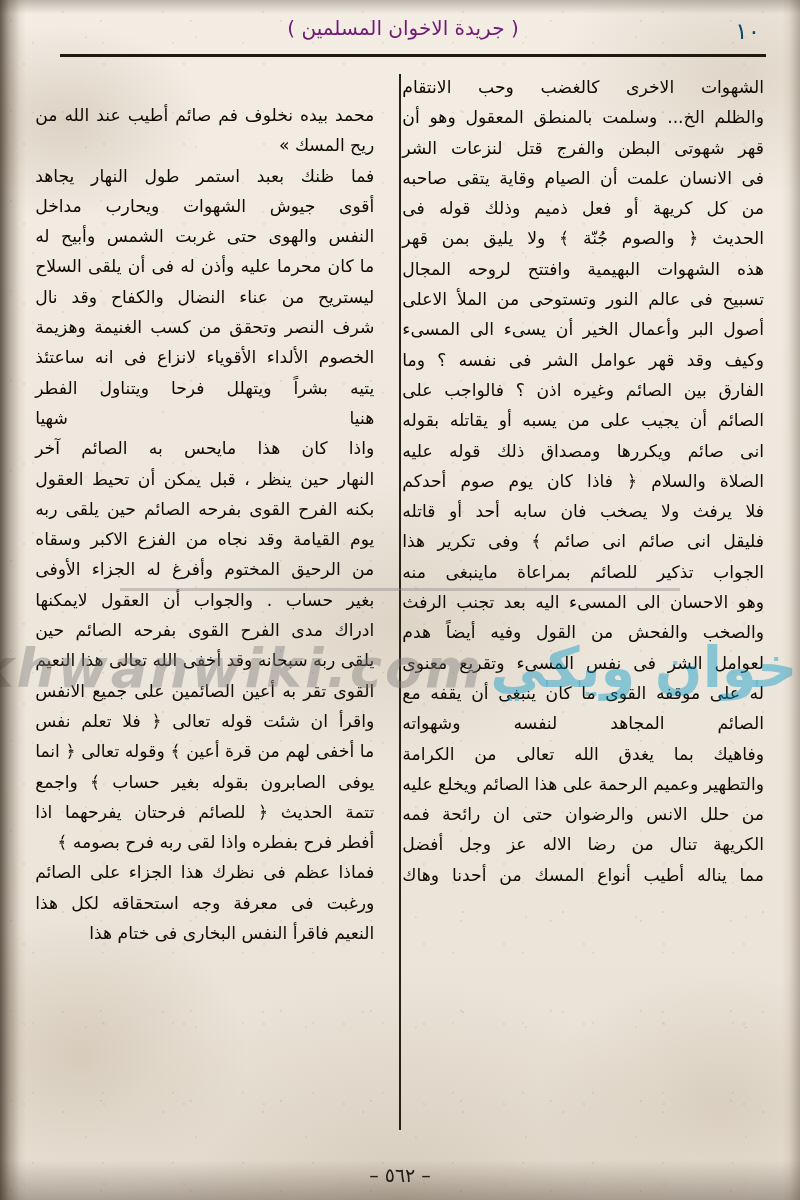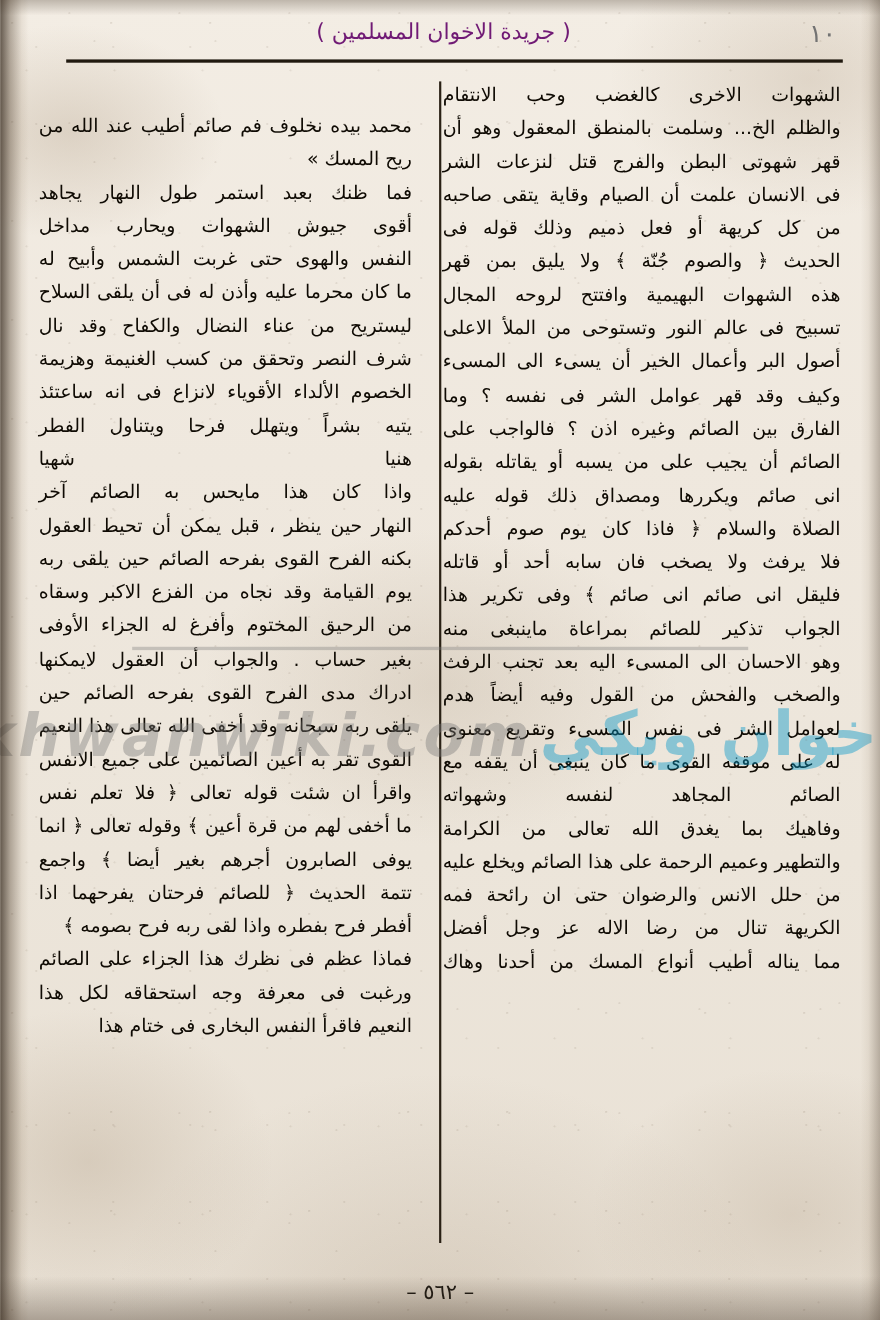--- a/index.html
+++ b/index.html
@@ -67,21 +67,21 @@
     top: 14px;
     left: 34px;
     right: 28px;
     height: 42px;
   }
   .page-number {
     position: absolute;
     right: 12px;
     top: 4px;
     font-size: 23px;
-    color: #737373;
+    color: #0c4a6e;
     font-family: "DejaVu Sans", sans-serif;
     letter-spacing: 1px;
   }
   .journal-title {
     position: absolute;
     left: 50%;
     transform: translateX(-50%);
     top: 2px;
     font-size: 20px;
     color: #701a75;
@@ -269,21 +269,21 @@
         <div class="line">النهار حين ينظر ، قبل يمكن أن تحيط العقول</div>
         <div class="line">بكنه الفرح القوى بفرحه الصائم حين يلقى ربه</div>
         <div class="line">يوم القيامة وقد نجاه من الفزع الاكبر وسقاه</div>
         <div class="line">من الرحيق المختوم وأفرغ له الجزاء الأوفى</div>
         <div class="line">بغير حساب . والجواب أن العقول لايمكنها</div>
         <div class="line">ادراك مدى الفرح القوى بفرحه الصائم حين</div>
         <div class="line">يلقى ربه سبحانه وقد أخفى الله تعالى هذا النعيم</div>
         <div class="line">القوى تقر به أعين الصائمين على جميع الانفس</div>
         <div class="line">واقرأ ان شئت قوله تعالى ﴿ فلا تعلم نفس</div>
         <div class="line">ما أخفى لهم من قرة أعين ﴾ وقوله تعالى ﴿ انما</div>
-        <div class="line">يوفى الصابرون أجرهم بغير أيضا ﴾ واجمع</div>
+        <div class="line">يوفى الصابرون بقوله بغير حساب ﴾ واجمع</div>
         <div class="line">تتمة الحديث ﴿ للصائم فرحتان يفرحهما اذا</div>
         <div class="line nojust">أفطر فرح بفطره واذا لقى ربه فرح بصومه ﴾</div>
         <div class="line">فماذا عظم فى نظرك هذا الجزاء على الصائم</div>
         <div class="line">ورغبت فى معرفة وجه استحقاقه لكل هذا</div>
         <div class="line nojust">النعيم فاقرأ النفس البخارى فى ختام هذا</div>
       </div>
   </div>
   <div class="col-divider"></div>
 
   <div class="footer">– ٥٦٢ –</div>

